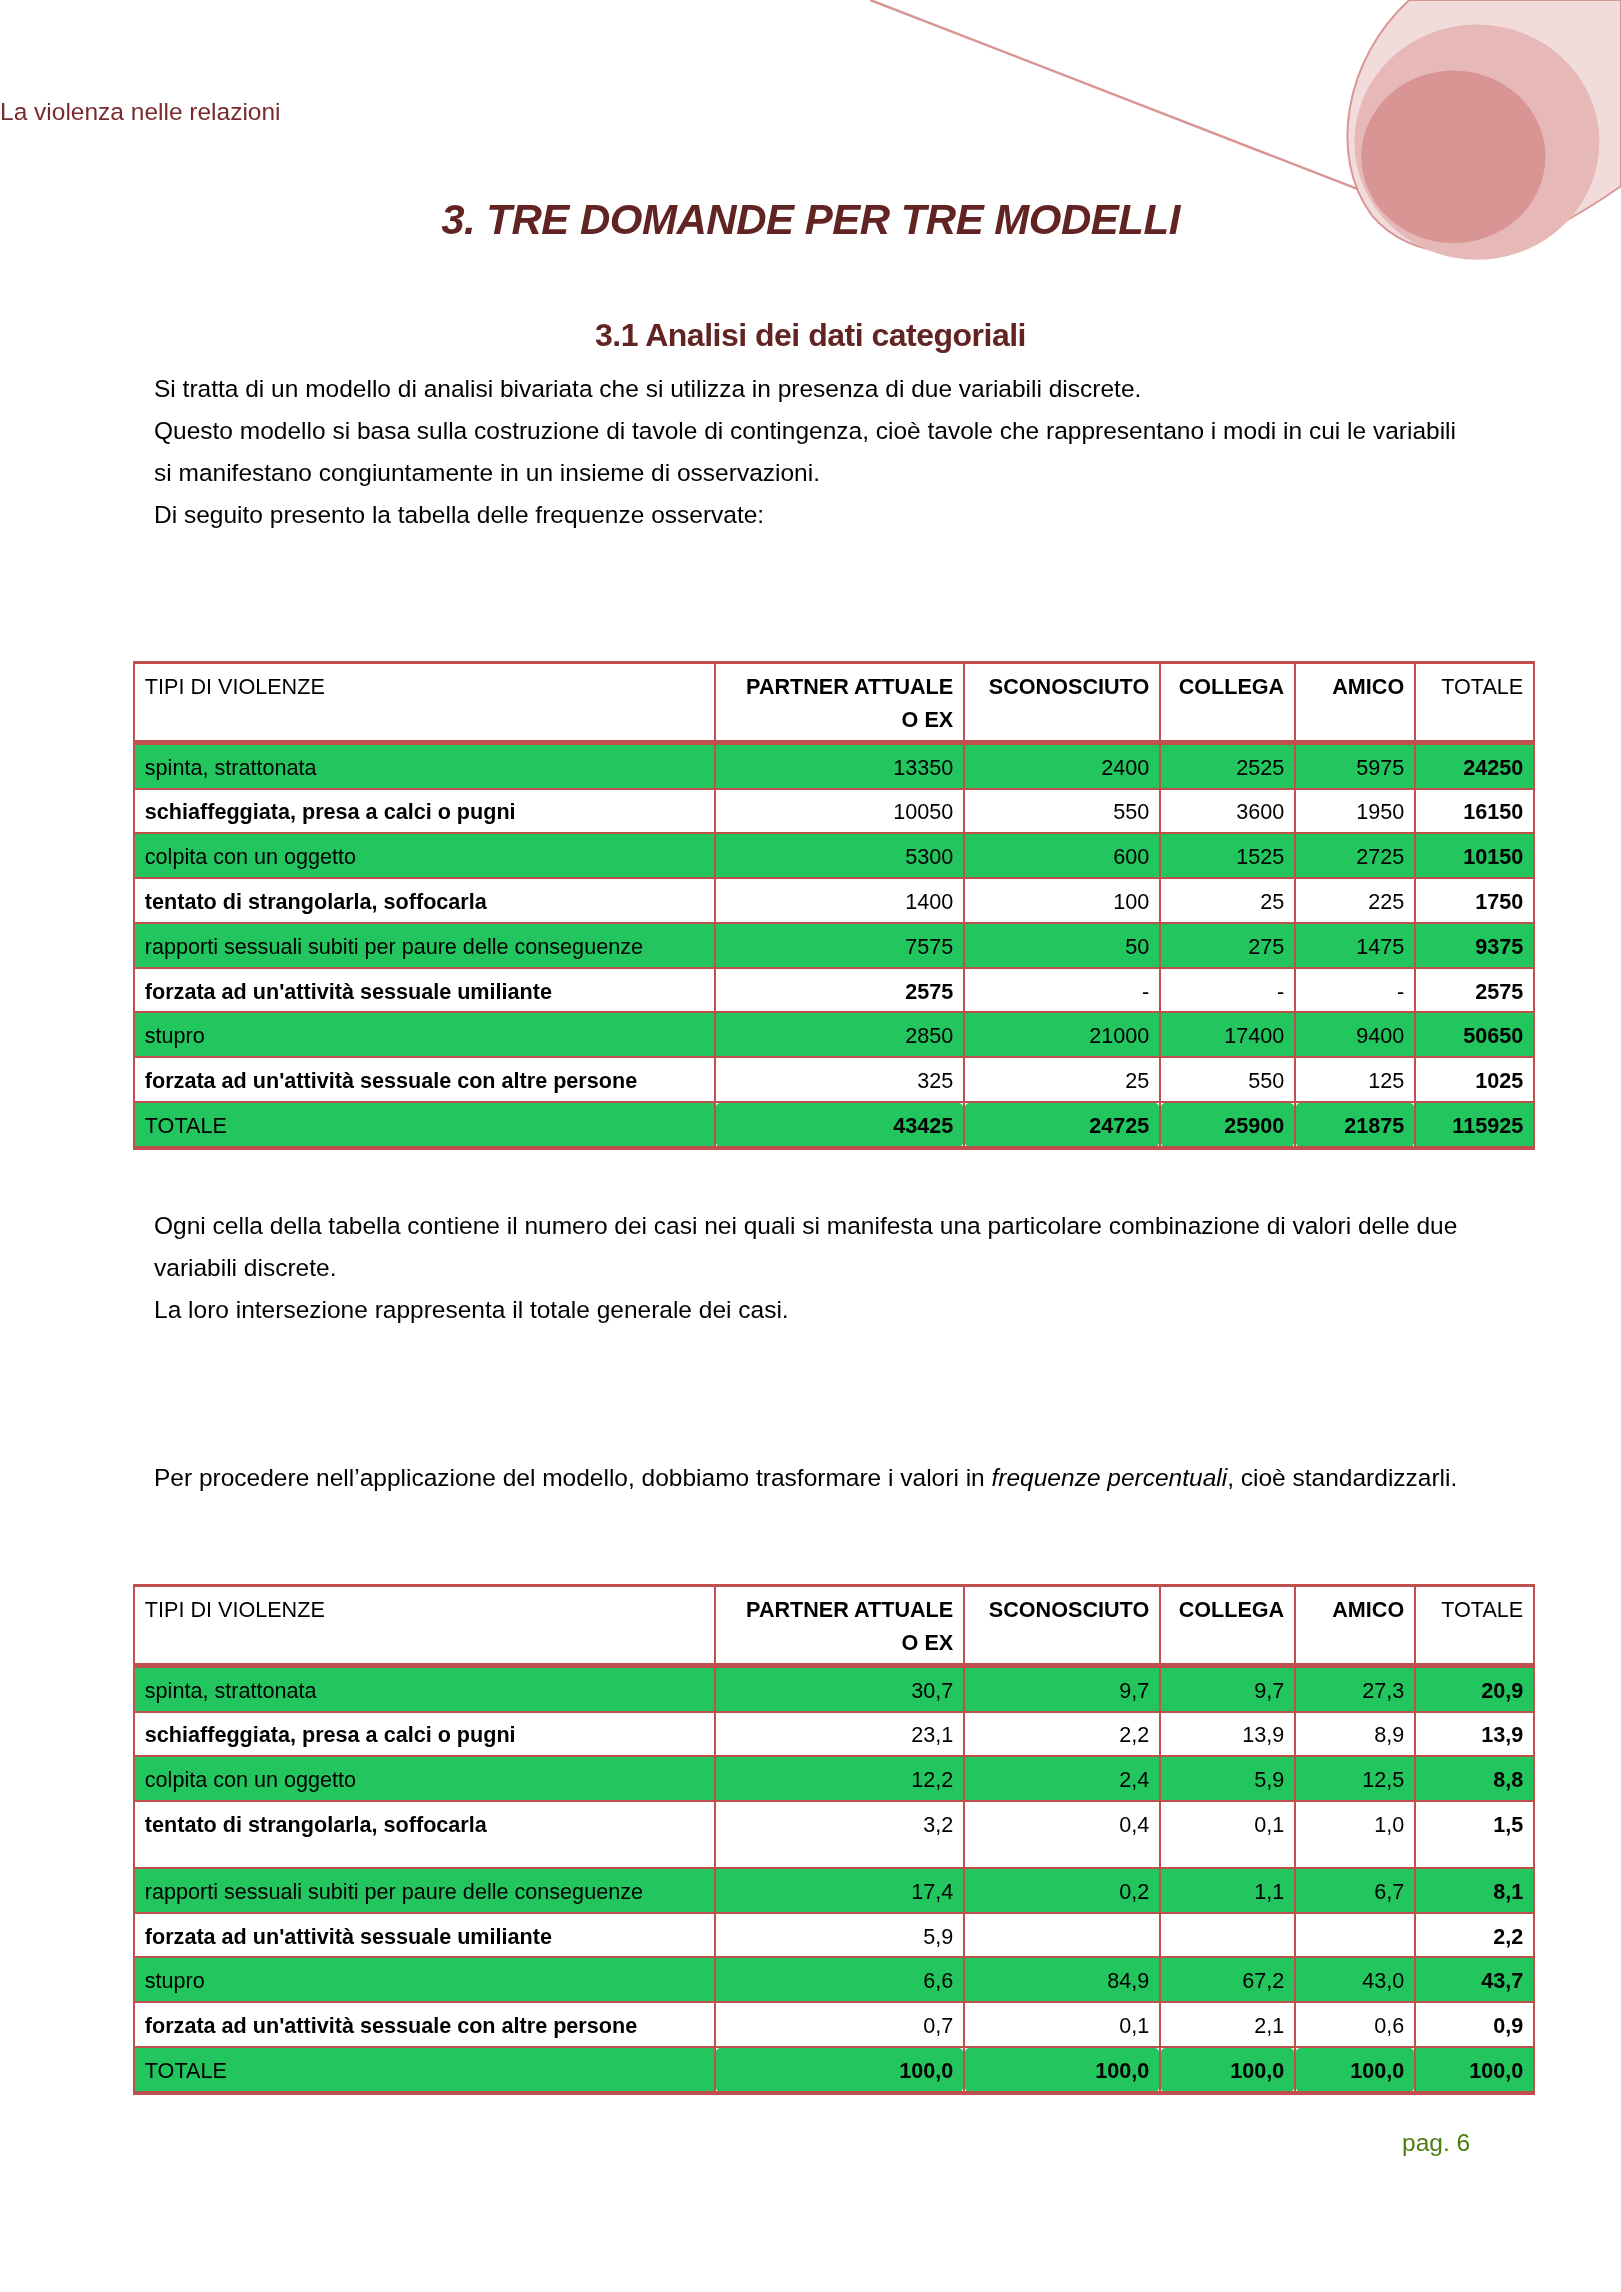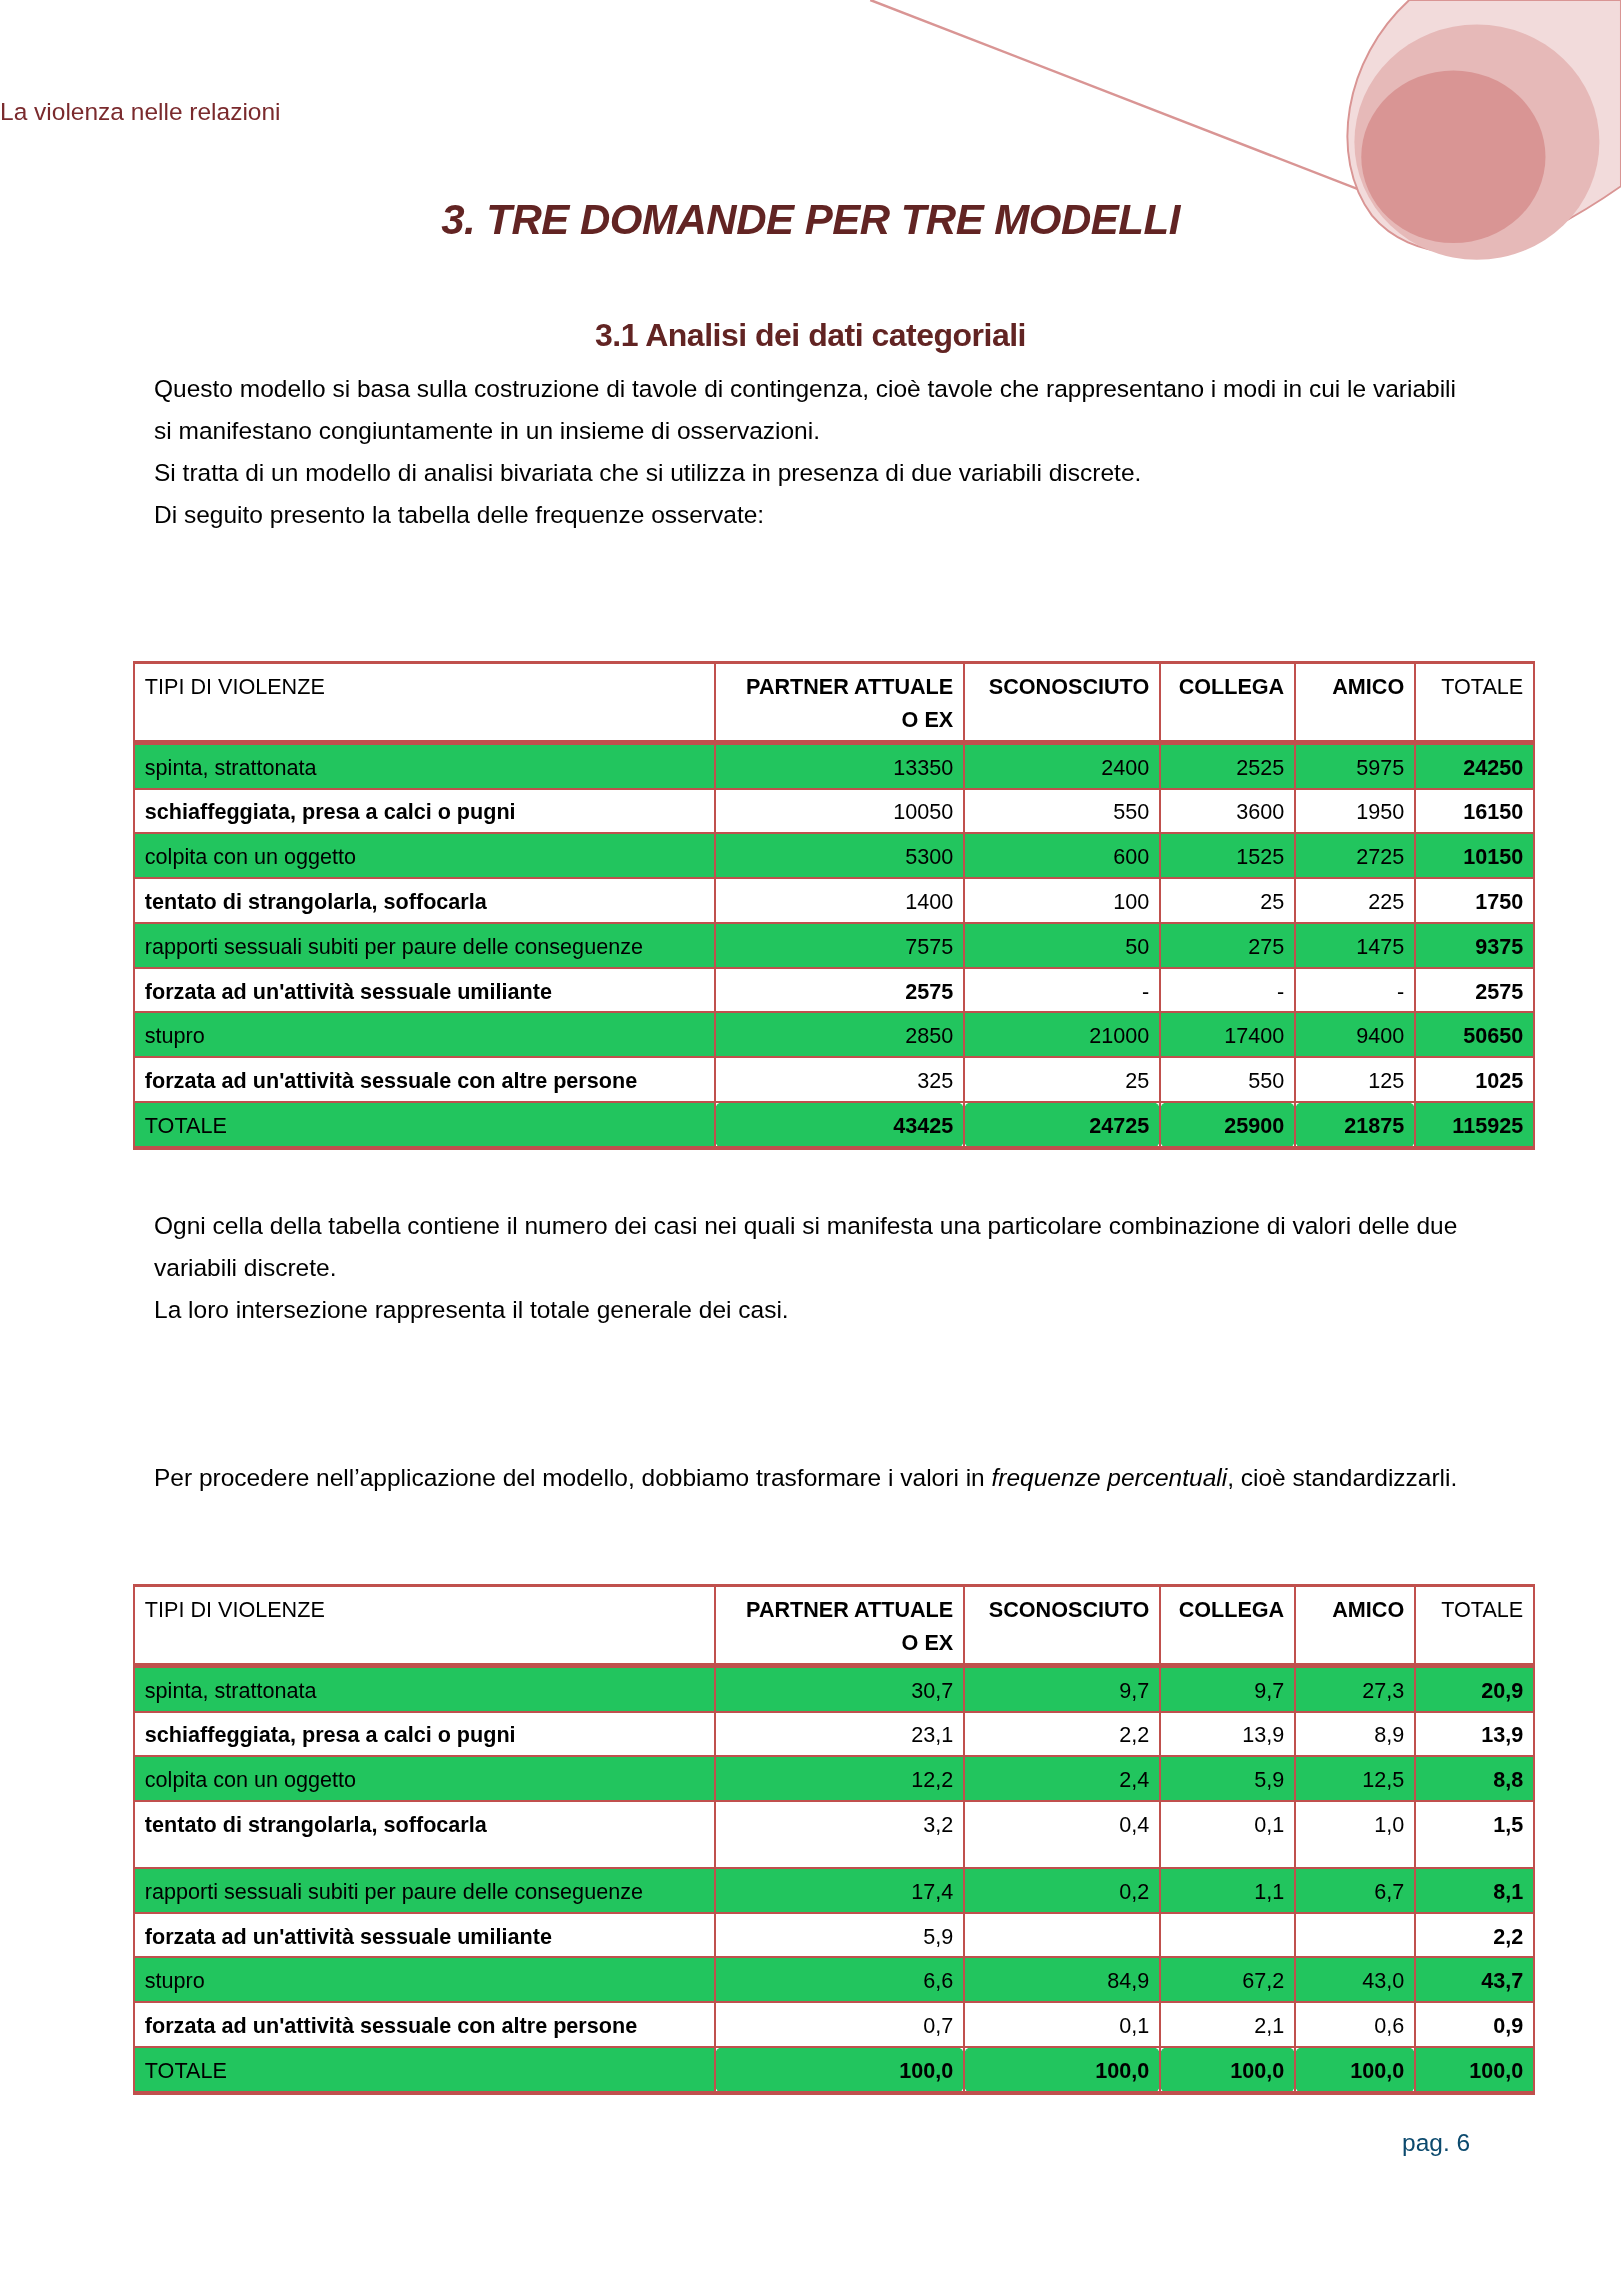--- a/index.html
+++ b/index.html
@@ -31,39 +31,39 @@
   table.ct th { font-weight: bold; text-align: right; }
   table.ct th.first { font-weight: normal; text-align: left; }
   table.ct th.tot { font-weight: normal; }
   table.ct td { text-align: right; }
   table.ct td.label { text-align: left; }
   table.ct tr.odd td { background: #22c55e; }
   table.ct tr.even td { background: #ffffff; }
   table.ct td.b, table.ct td.label.b { font-weight: bold; border-radius: 8px; }
   table.ct td.total { font-weight: bold; }
   table.ct td.label.norm { font-weight: normal; }
-  .page-num { position: absolute; top: 2129px; left: 1402px; font-size: 24.5px; color: #0c4a6e; }
+  .page-num { position: absolute; top: 2129px; left: 1402px; font-size: 24.5px; color: #4d7c0f; }
 </style>
 </head>
 <body>
 
 <svg class="deco" viewBox="0 0 1654 300" xmlns="http://www.w3.org/2000/svg">
   <line x1="888" y1="0" x2="1450" y2="218" stroke="#d99594" stroke-width="2.5"></line>
   <path d="M1438,0 C1372,60 1355,160 1400,220 C1440,268 1520,268 1580,235 C1620,214 1654,190 1654,190 L1654,0 Z" fill="#f2dbdb" stroke="#d99594" stroke-width="2"></path>
   <ellipse cx="1507" cy="145" rx="125" ry="120" fill="#e6b9b8"></ellipse>
   <ellipse cx="1483" cy="160" rx="94" ry="88" fill="#d99594"></ellipse>
 </svg>
 
 <div class="running-header">La violenza nelle relazioni</div>
 <div class="chapter-title">3. TRE DOMANDE PER TRE MODELLI</div>
 <div class="section-title">3.1 Analisi dei dati categoriali</div>
 
 <div class="para" id="intro">
+  <p>Si tratta di un modello di analisi bivariata che si utilizza in presenza di due variabili discrete.</p>
   <p>Questo modello si basa sulla costruzione di tavole di contingenza, cioè tavole che rappresentano i modi in cui le variabili si manifestano congiuntamente in un insieme di osservazioni.</p>
-  <p>Si tratta di un modello di analisi bivariata che si utilizza in presenza di due variabili discrete.</p>
   <p>Di seguito presento la tabella delle frequenze osservate:</p>
 </div>
 
 <table class="ct" id="table-observed">
   <colgroup>
     <col style="width:581px">
       <col style="width:249px">
       <col style="width:196px">
       <col style="width:135px">
       <col style="width:120px">

